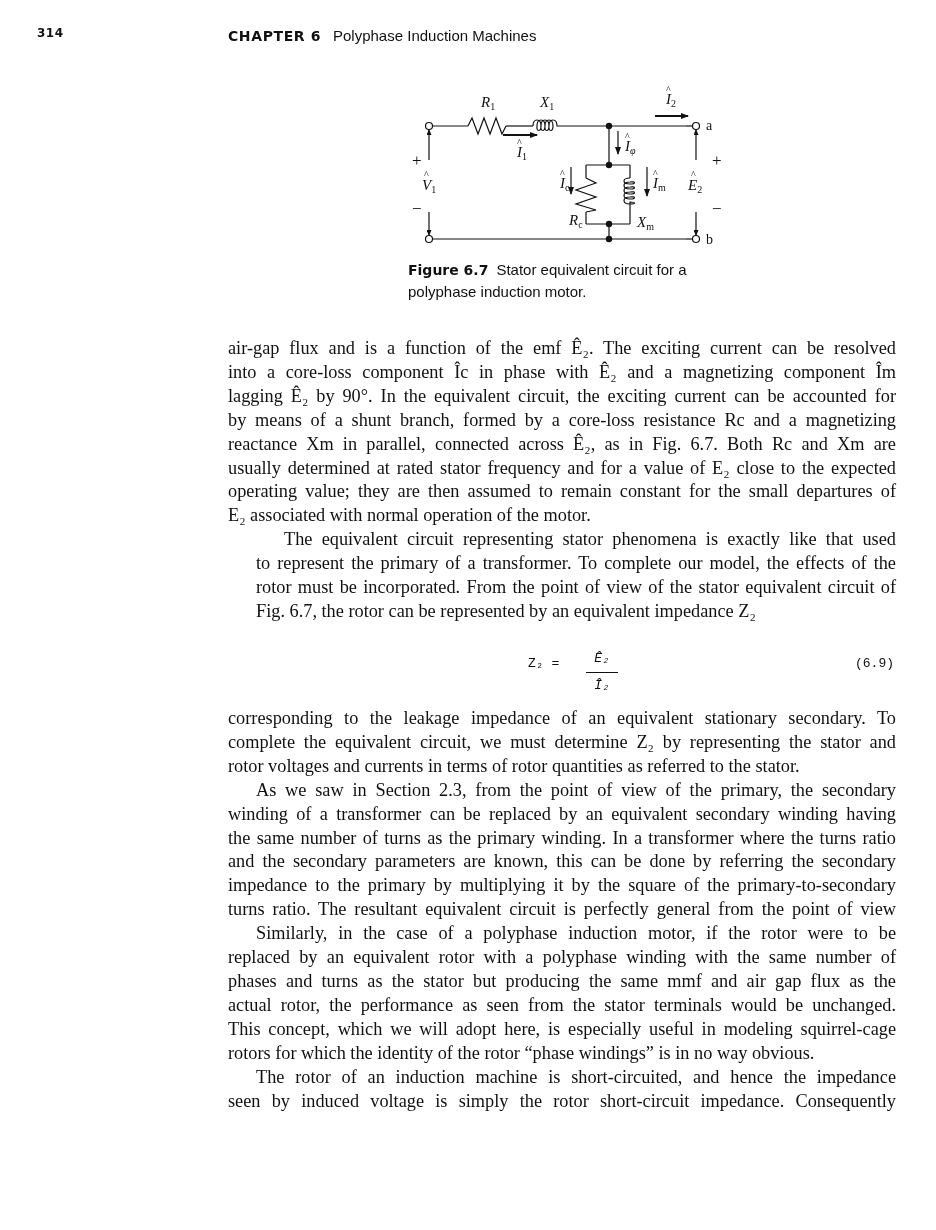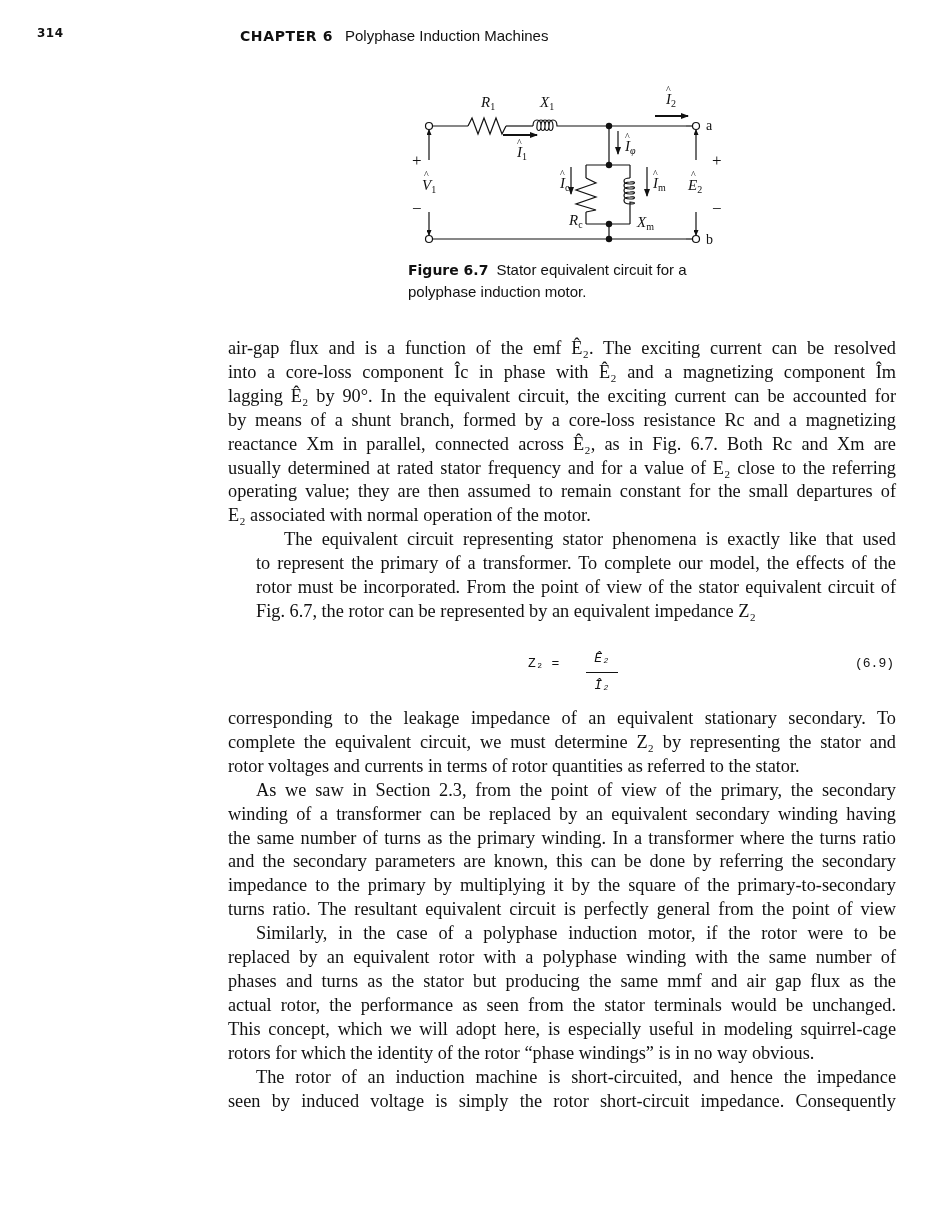--- a/index.html
+++ b/index.html
@@ -1,19 +1,19 @@
 <!DOCTYPE html>
 <html><head>
 <meta charset="utf-8">
 <style>
   html, body { margin: 0; padding: 0; background: #ffffff; }
   body { width: 936px; height: 1230px; position: relative; overflow: hidden; color: #111; }
   .page-num { position: absolute; left: 37px; top: 26px; font-family: "DejaVu Sans", sans-serif; font-weight: bold; font-size: 12px; letter-spacing: 0.5px; }
   .running-head { position: absolute; left: 228px; top: 27px; font-family: "Liberation Sans", sans-serif; font-size: 15px; white-space: nowrap; }
-  .running-head .chap { font-family: "DejaVu Sans", sans-serif; font-weight: bold; font-size: 14px; letter-spacing: 0.6px; margin-right: 12px; margin-left: 12px; }
+  .running-head .chap { font-family: "DejaVu Sans", sans-serif; font-weight: bold; font-size: 14px; letter-spacing: 0.6px; margin-right: 12px; }
   .figure { position: absolute; left: 410px; top: 84px; width: 320px; height: 170px; }
   .figure svg { display: block; }
   .figure svg text { font-family: "Liberation Serif", serif; fill: #111; }
   .caption { position: absolute; left: 408px; top: 259px; width: 320px; font-family: "Liberation Sans", sans-serif; font-size: 15px; line-height: 21px; }
   .caption .fig-label { font-family: "DejaVu Sans", sans-serif; font-weight: bold; font-size: 14px; margin-right: 8px; }
   .body-text { position: absolute; left: 228px; width: 668px; font-family: "Liberation Serif", serif; font-size: 18.3px; line-height: 23.9px; text-align: justify; }
   .body-text p { margin: 0; }
   .body-text p.indent { text-indent: 28px; }
   .line { display: block; text-align: justify; text-align-last: justify; white-space: nowrap; }
   .line.last { text-align-last: left; }
@@ -132,21 +132,21 @@
   <span class="fig-label">Figure 6.7</span><span>Stator equivalent circuit for a polyphase induction motor.</span>
 </div>
 
 <div class="body-text block1">
   <p>
     <span class="line">air-gap flux and is a function of the emf Ê₂. The exciting current can be resolved</span>
     <span class="line">into a core-loss component Îc in phase with Ê₂ and a magnetizing component Îm</span>
     <span class="line">lagging Ê₂ by 90°. In the equivalent circuit, the exciting current can be accounted for</span>
     <span class="line">by means of a shunt branch, formed by a core-loss resistance Rc and a magnetizing</span>
     <span class="line">reactance Xm in parallel, connected across Ê₂, as in Fig. 6.7. Both Rc and Xm are</span>
-    <span class="line">usually determined at rated stator frequency and for a value of E₂ close to the referring</span>
+    <span class="line">usually determined at rated stator frequency and for a value of E₂ close to the expected</span>
     <span class="line">operating value; they are then assumed to remain constant for the small departures of</span>
     <span class="line last">E₂ associated with normal operation of the motor.</span>
   </p>
   <p class="indent">
     <span class="line" style="padding-left:28px">The equivalent circuit representing stator phenomena is exactly like that used</span>
     <span class="line">to represent the primary of a transformer. To complete our model, the effects of the</span>
     <span class="line">rotor must be incorporated. From the point of view of the stator equivalent circuit of</span>
     <span class="line last">Fig. 6.7, the rotor can be represented by an equivalent impedance Z₂</span>
   </p>
 </div>

